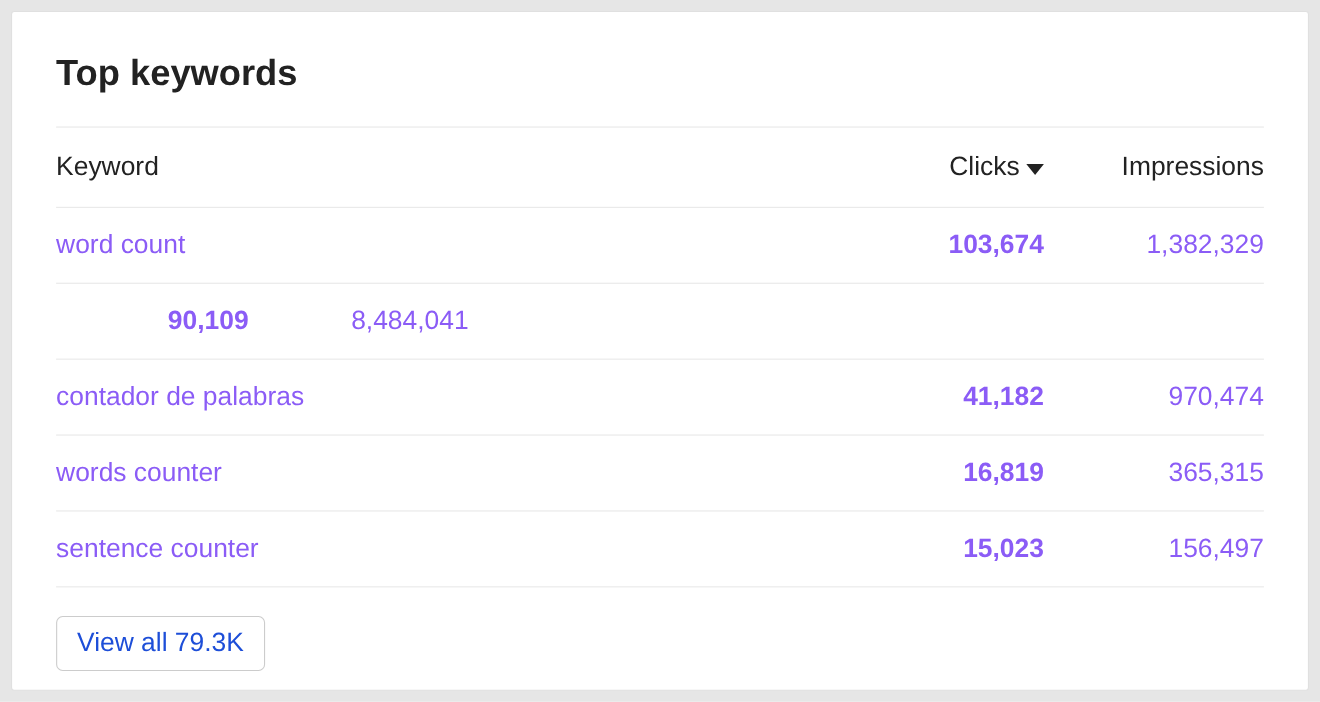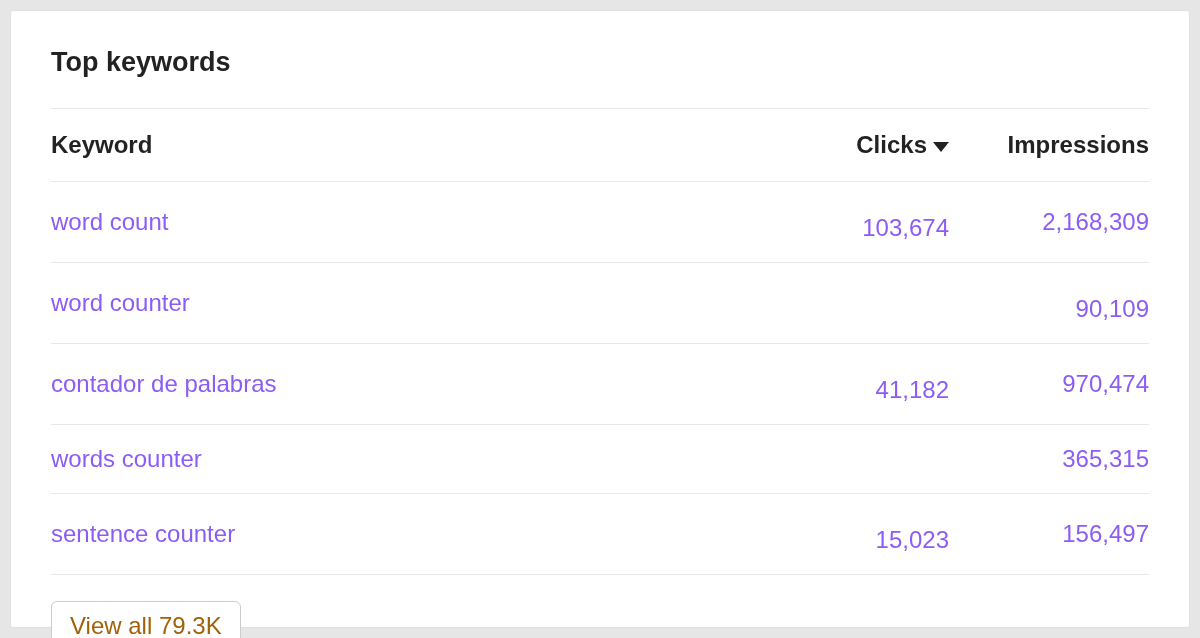--- a/index.html
+++ b/index.html
@@ -15,33 +15,33 @@
       padding: 10px;
     }
     .card {
       background: #fff;
       border: 1px solid #e0e0e0;
       border-radius: 3px;
       padding: 36px 40px 30px 40px;
       height: 100%;
     }
     .card-title {
-      font-size: 27px;
+      font-size: 33px;
       font-weight: 700;
       color: #222;
       padding-bottom: 30px;
       border-bottom: 1px solid #e8e8e8;
     }
     .table-header {
       display: flex;
       align-items: center;
       padding: 22px 0;
       border-bottom: 1px solid #e8e8e8;
       font-size: 24px;
-      font-weight: 700;
+      font-weight: 400;
       color: #222;
     }
     .col-keyword {
       flex: 1;
       text-align: left;
     }
     .col-clicks {
       width: 175px;
       text-align: right;
       display: flex;
@@ -65,31 +65,30 @@
     .table-row {
       display: flex;
       align-items: center;
       padding: 20px 0;
       border-bottom: 1px solid #e8e8e8;
       font-size: 24px;
       font-weight: 400;
       color: #8b5cf6;
     }
     .table-row .col-clicks {
-      font-weight: 400;
+      font-weight: 700;
       display: block;
-      margin-top: 12px;
     }
     .view-all-btn {
       display: inline-block;
       margin-top: 26px;
       padding: 10px 18px;
       font-size: 24px;
       font-weight: 400;
-      color: #a16207;
+      color: #1d4ed8;
       background: #fff;
       border: 1px solid #ccc;
       border-radius: 6px;
       cursor: pointer;
       font-family: inherit;
     }
   </style>
 </head>
 <body>
 
@@ -101,36 +100,37 @@
     <div class="col-clicks">
       <span>Clicks</span>
       <span class="sort-caret"></span>
     </div>
     <div class="col-impressions">Impressions</div>
   </div>
 
   <div class="table-row">
     <div class="col-keyword">word count</div>
     <div class="col-clicks">103,674</div>
-    <div class="col-impressions">2,168,309</div>
+    <div class="col-impressions">1,382,329</div>
   </div>
 
   <div class="table-row">
-    <div class="col-keyword">word counter</div>
     <div class="col-clicks">90,109</div>
+    <div class="col-impressions">8,484,041</div>
   </div>
 
   <div class="table-row">
     <div class="col-keyword">contador de palabras</div>
     <div class="col-clicks">41,182</div>
     <div class="col-impressions">970,474</div>
   </div>
 
   <div class="table-row">
     <div class="col-keyword">words counter</div>
+    <div class="col-clicks">16,819</div>
     <div class="col-impressions">365,315</div>
   </div>
 
   <div class="table-row">
     <div class="col-keyword">sentence counter</div>
     <div class="col-clicks">15,023</div>
     <div class="col-impressions">156,497</div>
   </div>
 
   <button class="view-all-btn">View all 79.3K</button>

